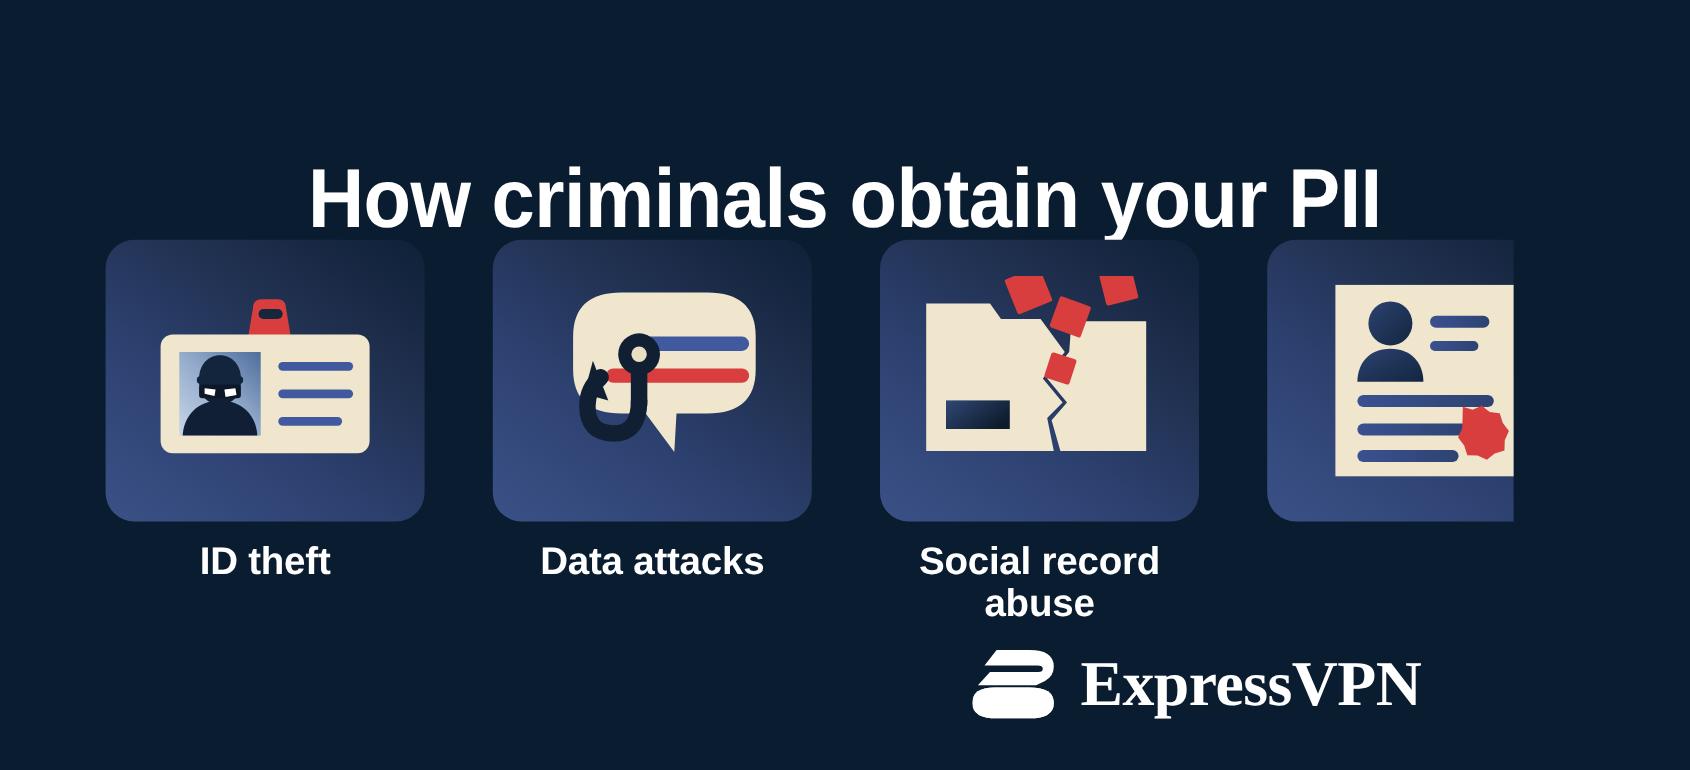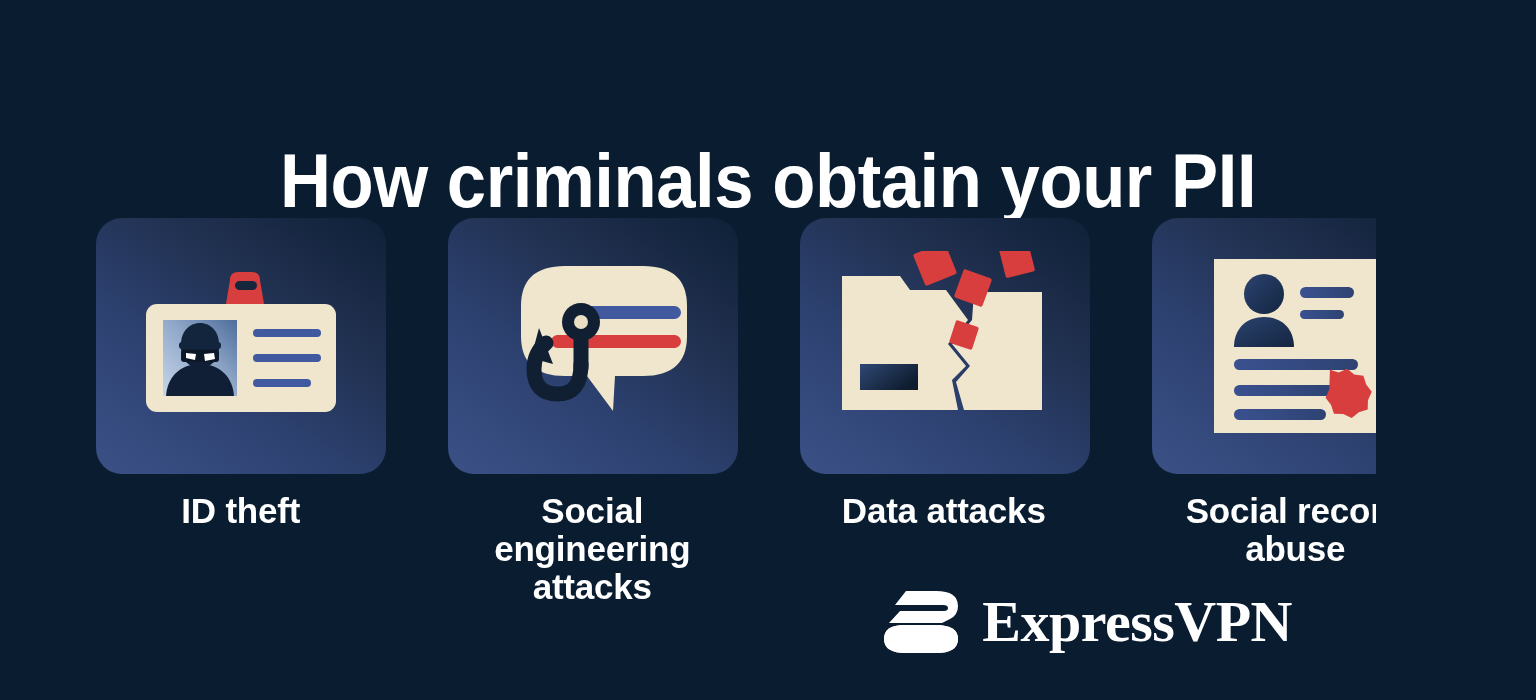--- a/index.html
+++ b/index.html
@@ -240,21 +240,20 @@
             <path d="M127 121 l9.6 3.1 l9.2 -4.1 l7.6 6.3 l10 1.3 l3.1 9.6 l6 7.8 l-4.1 9.2 l-0.3 10.1 l-9.6 3.1 l-7.8 6 l-9.2 -4.1 l-10.1 -0.3 l-3.1 -9.6 l-6 -7.8 l4.1 -9.2 l0.3 -10.1 z" transform="translate(-10,-6) scale(0.92) translate(12,8)" fill="#d93e3e"></path>
           </svg>
         </div>
       </div>
     </div>
 
   </div>
 
   <div class="labels-row">
     <div class="card-label">ID theft</div>
-    <div class="card-label">Social engineering attacks</div>
     <div class="card-label">Data attacks</div>
     <div class="card-label">Social record abuse</div>
   </div>
 
   <div class="logo">
     <svg class="logo-mark" viewBox="0 0 76 66">
       <path d="M22 2 h30 q22 0 22 15 q0 9 -8 13 l-8 4 h-53 l11 -12 h44 q4 0 4 -3 q0 -3 -5 -3 h-48 z" fill="#ffffff"></path>
       <path d="M20 36 h32 q22 0 22 14 q0 14 -22 14 h-30 q-22 0 -22 -14 q0 -14 20 -14 z" fill="#ffffff"></path>
       <path d="M20 36 h32 q22 0 22 14 q0 14 -22 14 h-30 q-22 0 -22 -14 q0 -14 20 -14 z" fill="#ffffff"></path>
       <path d="M13 38 h48 q7 0 7 6 q0 6 -7 6 h-48 q-7 0 -7 -6 q0 -6 7 -6 z" fill="#0a1c30" opacity="0"></path>

